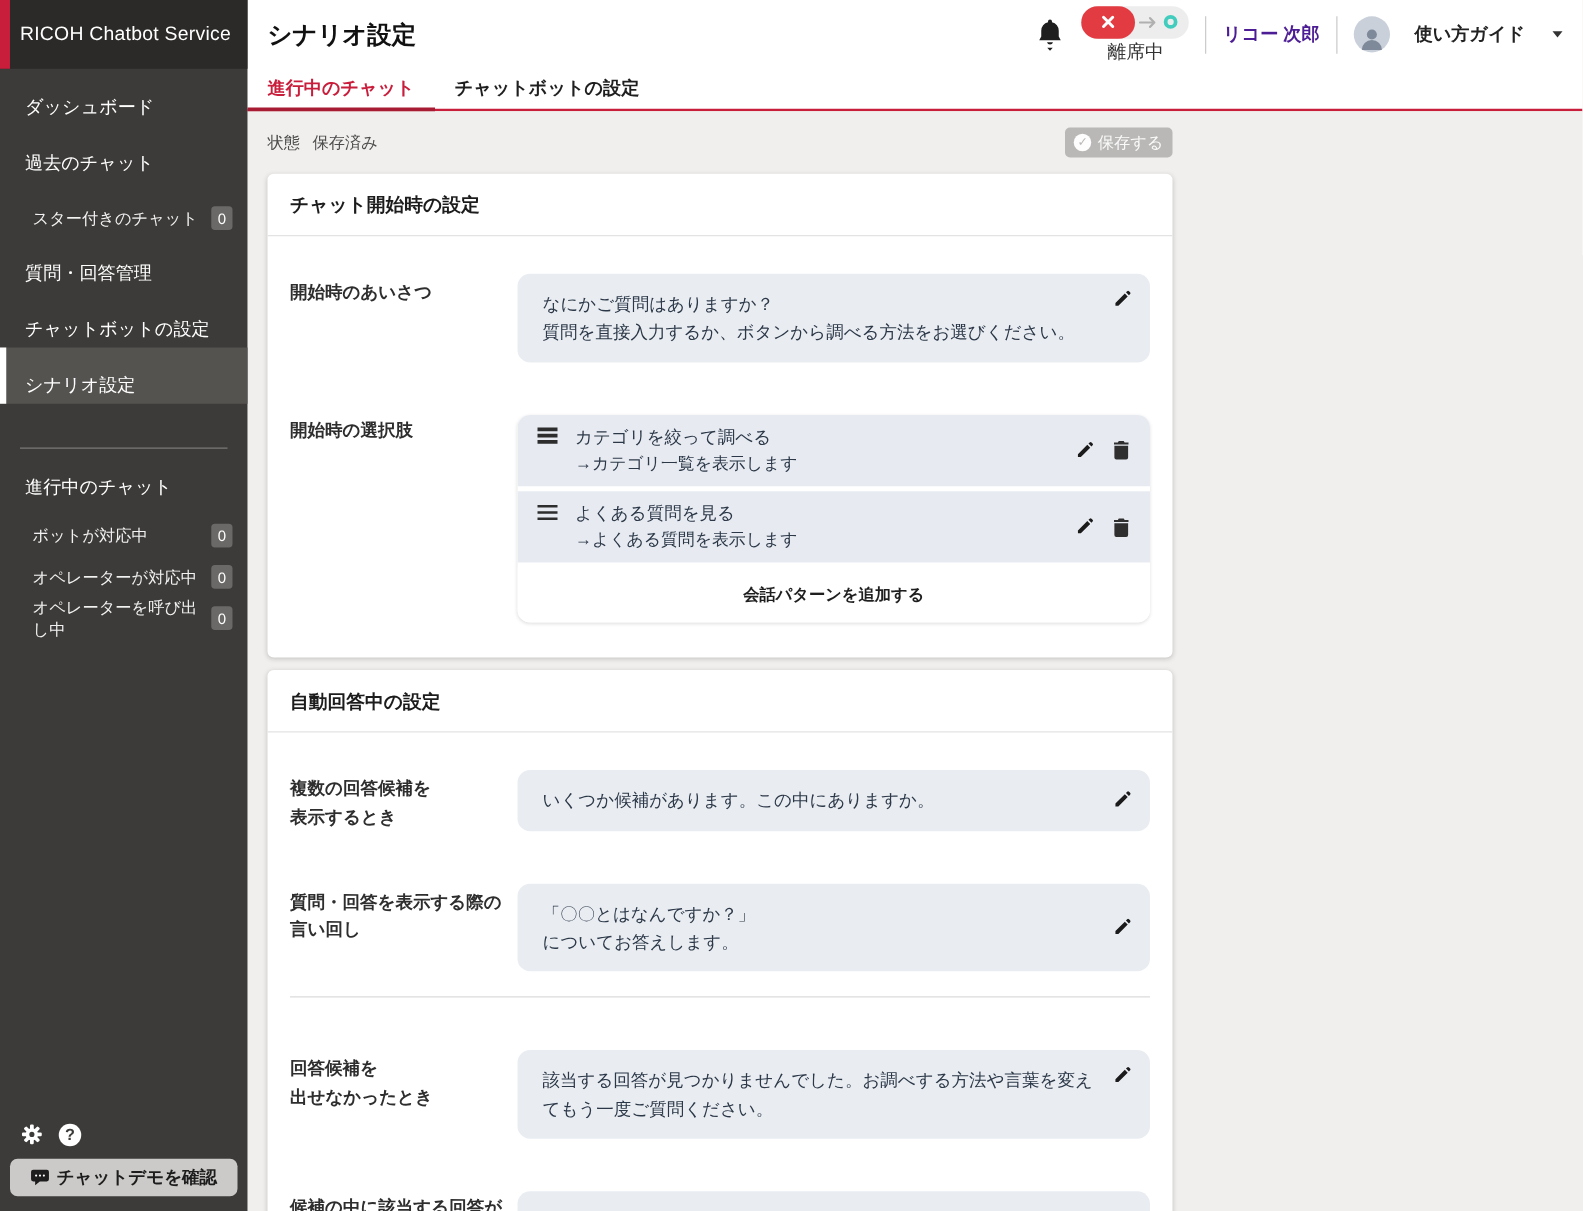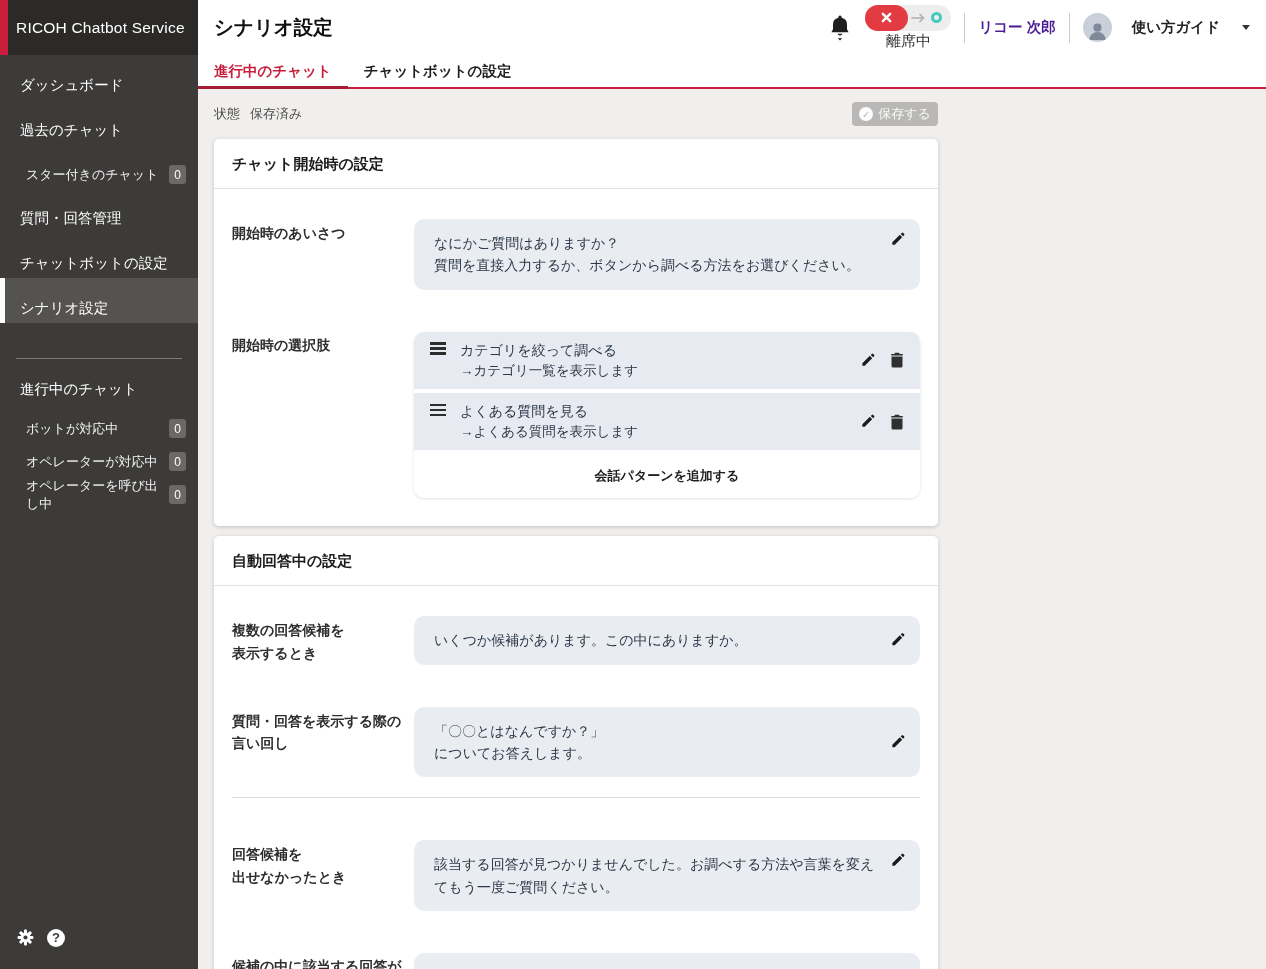--- a/index.html
+++ b/index.html
@@ -150,20 +150,29 @@
             <rect x="10.1" y="2" width="3.8" height="20" rx="1.2" transform="rotate(90 12 12)"></rect>
             <rect x="10.1" y="2" width="3.8" height="20" rx="1.2" transform="rotate(135 12 12)"></rect>
             <circle cx="12" cy="12" r="6.2"></circle>
           </g>
           <circle cx="12" cy="12" r="2.6" fill="#3c3b39"></circle>
         </svg>
         <div class="help-circle">
           <span>?</span>
         </div>
       </div>
+      <button class="demo-btn">
+        <svg class="bubble-svg" viewBox="0 0 20 18">
+          <path fill="#1d1d1d" d="M3 1h14a2.2 2.2 0 0 1 2.2 2.2v7.6A2.2 2.2 0 0 1 17 13h-7.2L5 17v-4H3A2.2 2.2 0 0 1 .8 10.8V3.2A2.2 2.2 0 0 1 3 1z"></path>
+          <circle cx="6" cy="7" r="1.1" fill="#fff"></circle>
+            <circle cx="10" cy="7" r="1.1" fill="#fff"></circle>
+            <circle cx="14" cy="7" r="1.1" fill="#fff"></circle>
+        </svg>
+        <span>チャットデモを確認</span>
+      </button>
     </div>
   </aside>
 
   <div class="main">
 
     <header class="topbar">
       <h1 class="page-title">シナリオ設定</h1>
       <div class="topbar-right">
         <svg class="bell" viewBox="0 0 24 27">
           <path fill="#1e1e1e" d="M12 1.5a1.6 1.6 0 0 0-1.6 1.6v.7A6.9 6.9 0 0 0 5 10.6v4.6l-1.6 3h17.2l-1.6-3v-4.6a6.9 6.9 0 0 0-5.4-6.8v-.7A1.6 1.6 0 0 0 12 1.5z"></path>

